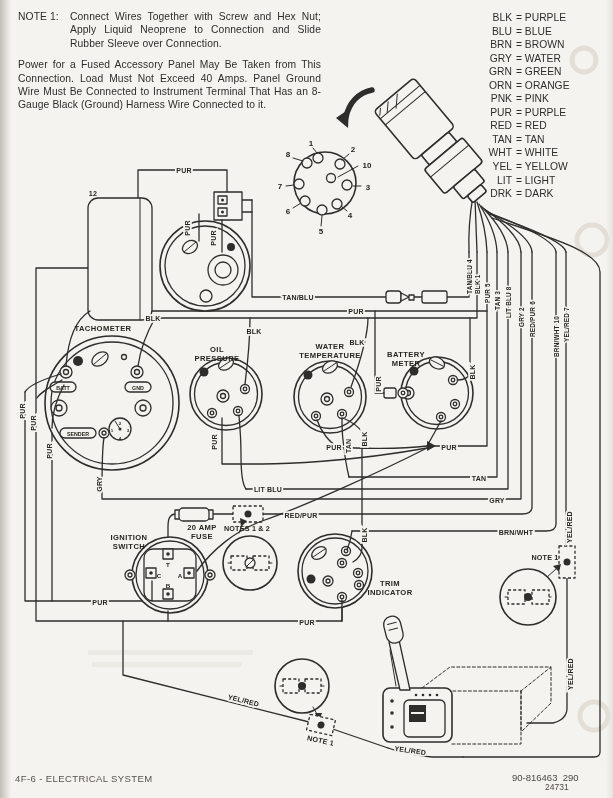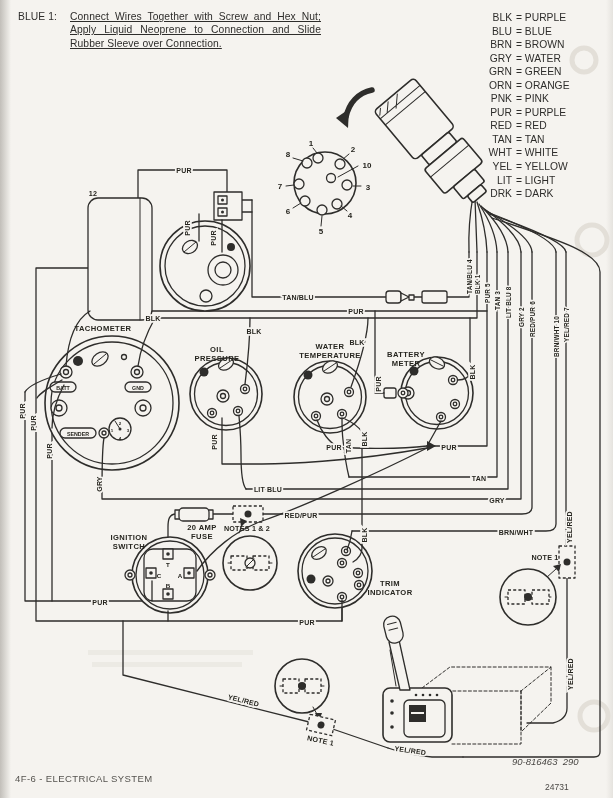--- a/index.html
+++ b/index.html
@@ -5,27 +5,27 @@
   html,body{margin:0;padding:0;background:#d8d4ce;}
   .page{position:relative;width:613px;height:798px;margin:0 auto;overflow:hidden;
     background:
       linear-gradient(90deg, rgba(110,105,98,.38) 0px, rgba(245,243,239,0) 11px),
       linear-gradient(270deg, rgba(150,145,138,.16) 0px, rgba(245,243,239,0) 7px),
       #f5f3ef;
     font-family:"Liberation Sans", sans-serif; color:#2e2d2b;}
   .notes{position:absolute;left:18px;top:10px;width:303px;font-size:10.3px;line-height:13.4px;letter-spacing:.1px;}
   .note{display:flex;margin-bottom:8px;}
   .note-label{flex:0 0 52px;}
-  .note-body{flex:1;text-align:justify;text-decoration:underline;}
+  .note-body{flex:1;text-align:justify;}
   .legend{position:absolute;left:481px;top:11px;font-size:10.3px;line-height:13.55px;}
   .lg-row{display:flex;}
   .lg-abbr{width:31px;text-align:right;margin-right:4px;}
   .caption{position:absolute;left:22px;top:719px;font-size:11.5px;font-weight:bold;letter-spacing:.3px;}
   .footer-left{position:absolute;left:15px;top:773px;font-size:9.5px;color:#55534f;letter-spacing:.4px;}
-  .footer-right{position:absolute;left:512px;top:756px;font-size:9.5px;color:#4a4845;white-space:pre;font-style:italic;}
+  .footer-right{position:absolute;left:512px;top:772px;font-size:9.5px;color:#4a4845;white-space:pre;}
   .fig-num{position:absolute;left:545px;top:751px;font-size:8.5px;color:#4a4845;margin-top:31px;}
   svg{position:absolute;left:0;top:0;}
   .ln{fill:none;stroke:#2e2d2b;stroke-width:1.3;stroke-linecap:round;stroke-linejoin:round;}
   .thin{stroke-width:1;}
   .pp{fill:#f5f3ef;stroke:#2e2d2b;stroke-width:1.3;stroke-linejoin:round;}
   .ppk{fill:#f5f3ef;stroke:#2e2d2b;stroke-width:1.6;}
   .dark{fill:#2e2d2b;stroke:none;}
   .dash{stroke-dasharray:3 2.2;}
   text{fill:#26251f;}
   .wl{font:700 7px "Liberation Sans",sans-serif;paint-order:stroke;stroke:#f5f3ef;stroke-width:3.5px;letter-spacing:.2px;}
@@ -37,24 +37,25 @@
   .il{font:700 6.2px "Liberation Sans",sans-serif;}
   .cl{font:600 7.2px "Liberation Sans",sans-serif;letter-spacing:.2px;}
 </style>
 </head>
 <body>
 
 <div class="page">
 
   <div class="notes">
     <div class="note">
-      <div class="note-label">BLUE 1:</div>
+      <div class="note-label">NOTE 1:</div>
       <div class="note-body">Connect Wires Together with Screw and Hex Nut; Apply Liquid Neoprene to Connection and Slide Rubber Sleeve over Connection.</div>
     </div>
     <div class="note">
+      <div class="note-body">Power for a Fused Accessory Panel May Be Taken from This Connection. Load Must Not Exceed 40 Amps. Panel Ground Wire Must Be Connected to Instrument Terminal That Has an 8-Gauge Black (Ground) Harness Wire Connected to it.</div>
     </div>
   </div>
 
   <div class="legend">
     <div class="lg-row">
         <span class="lg-abbr">BLK</span>
         <span>= PURPLE</span>
       </div>
     <div class="lg-row">
         <span class="lg-abbr">BLU</span>

